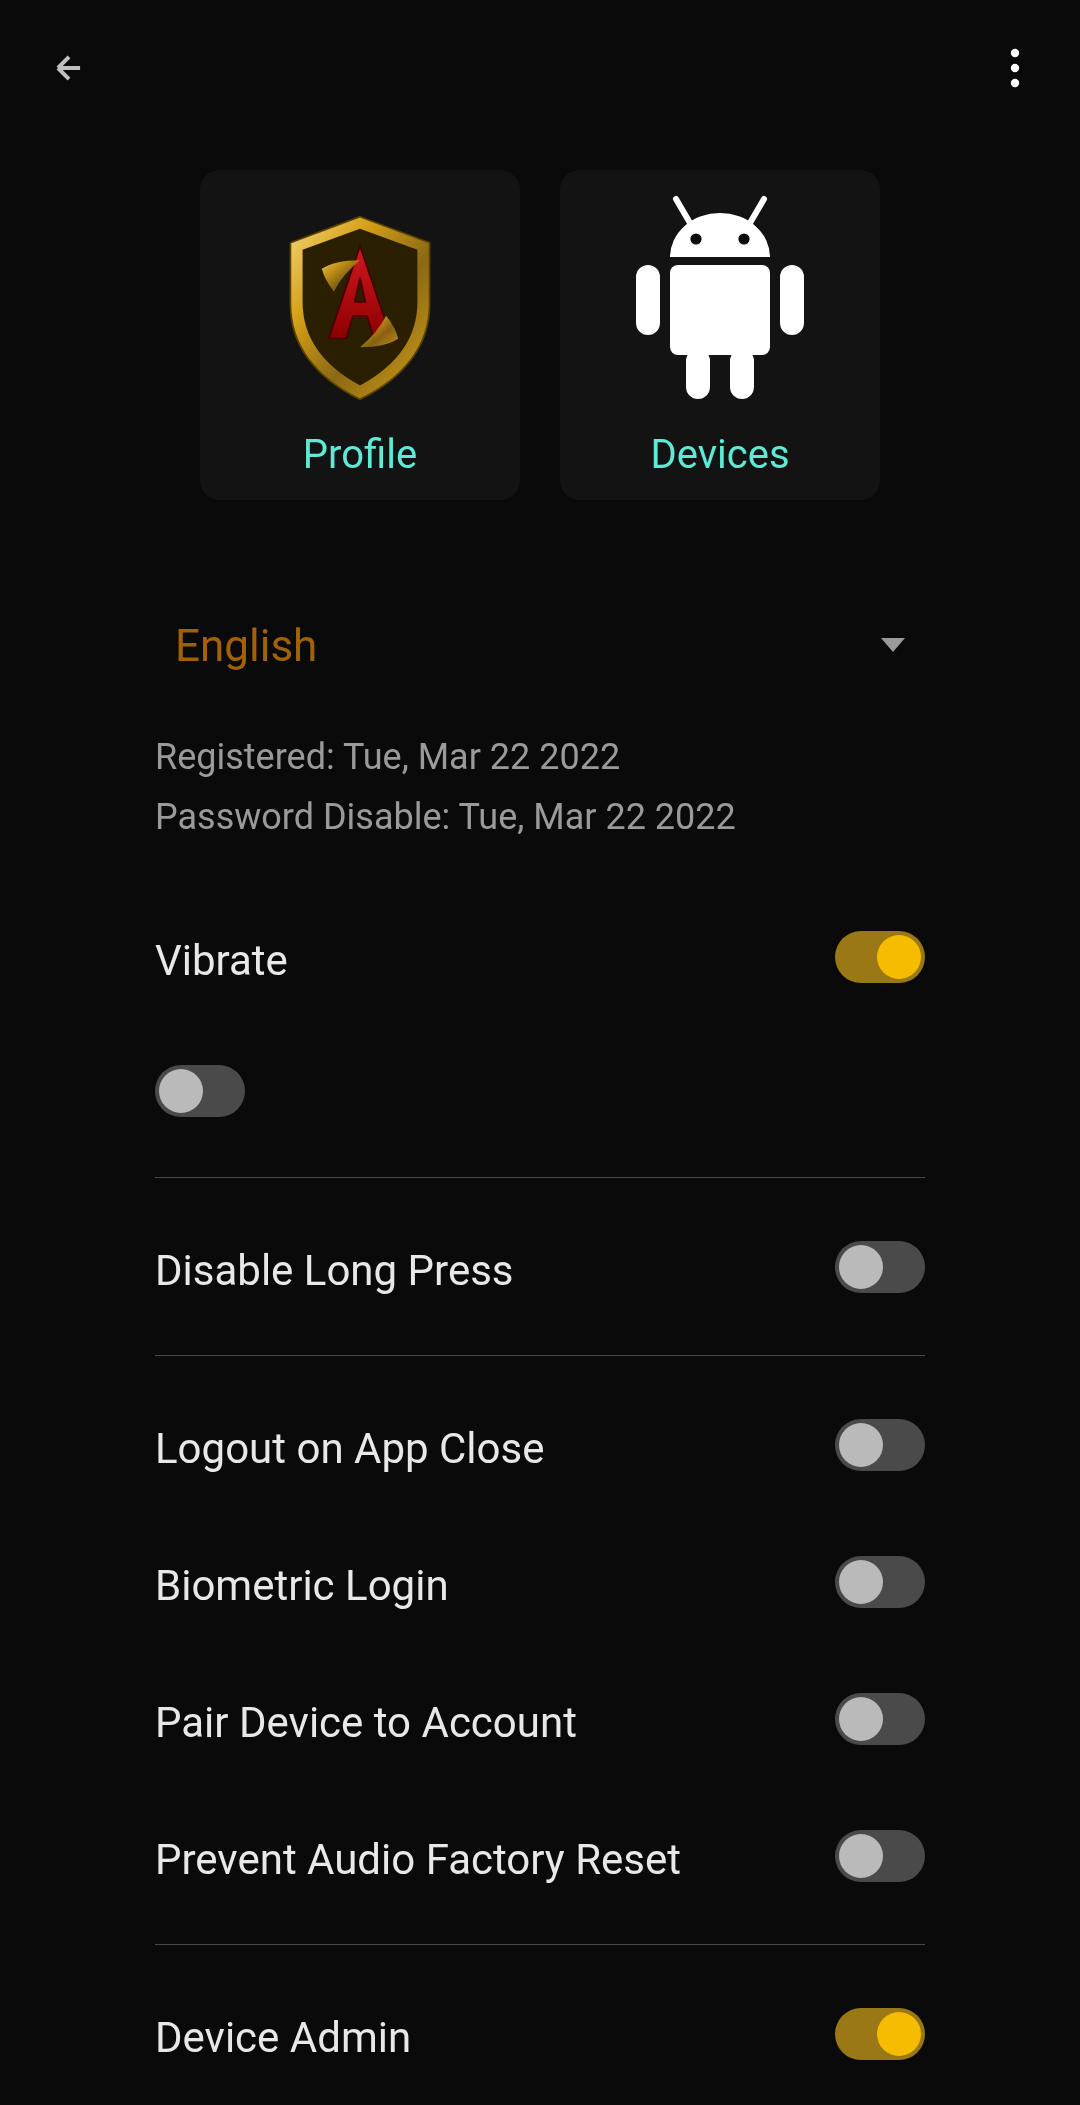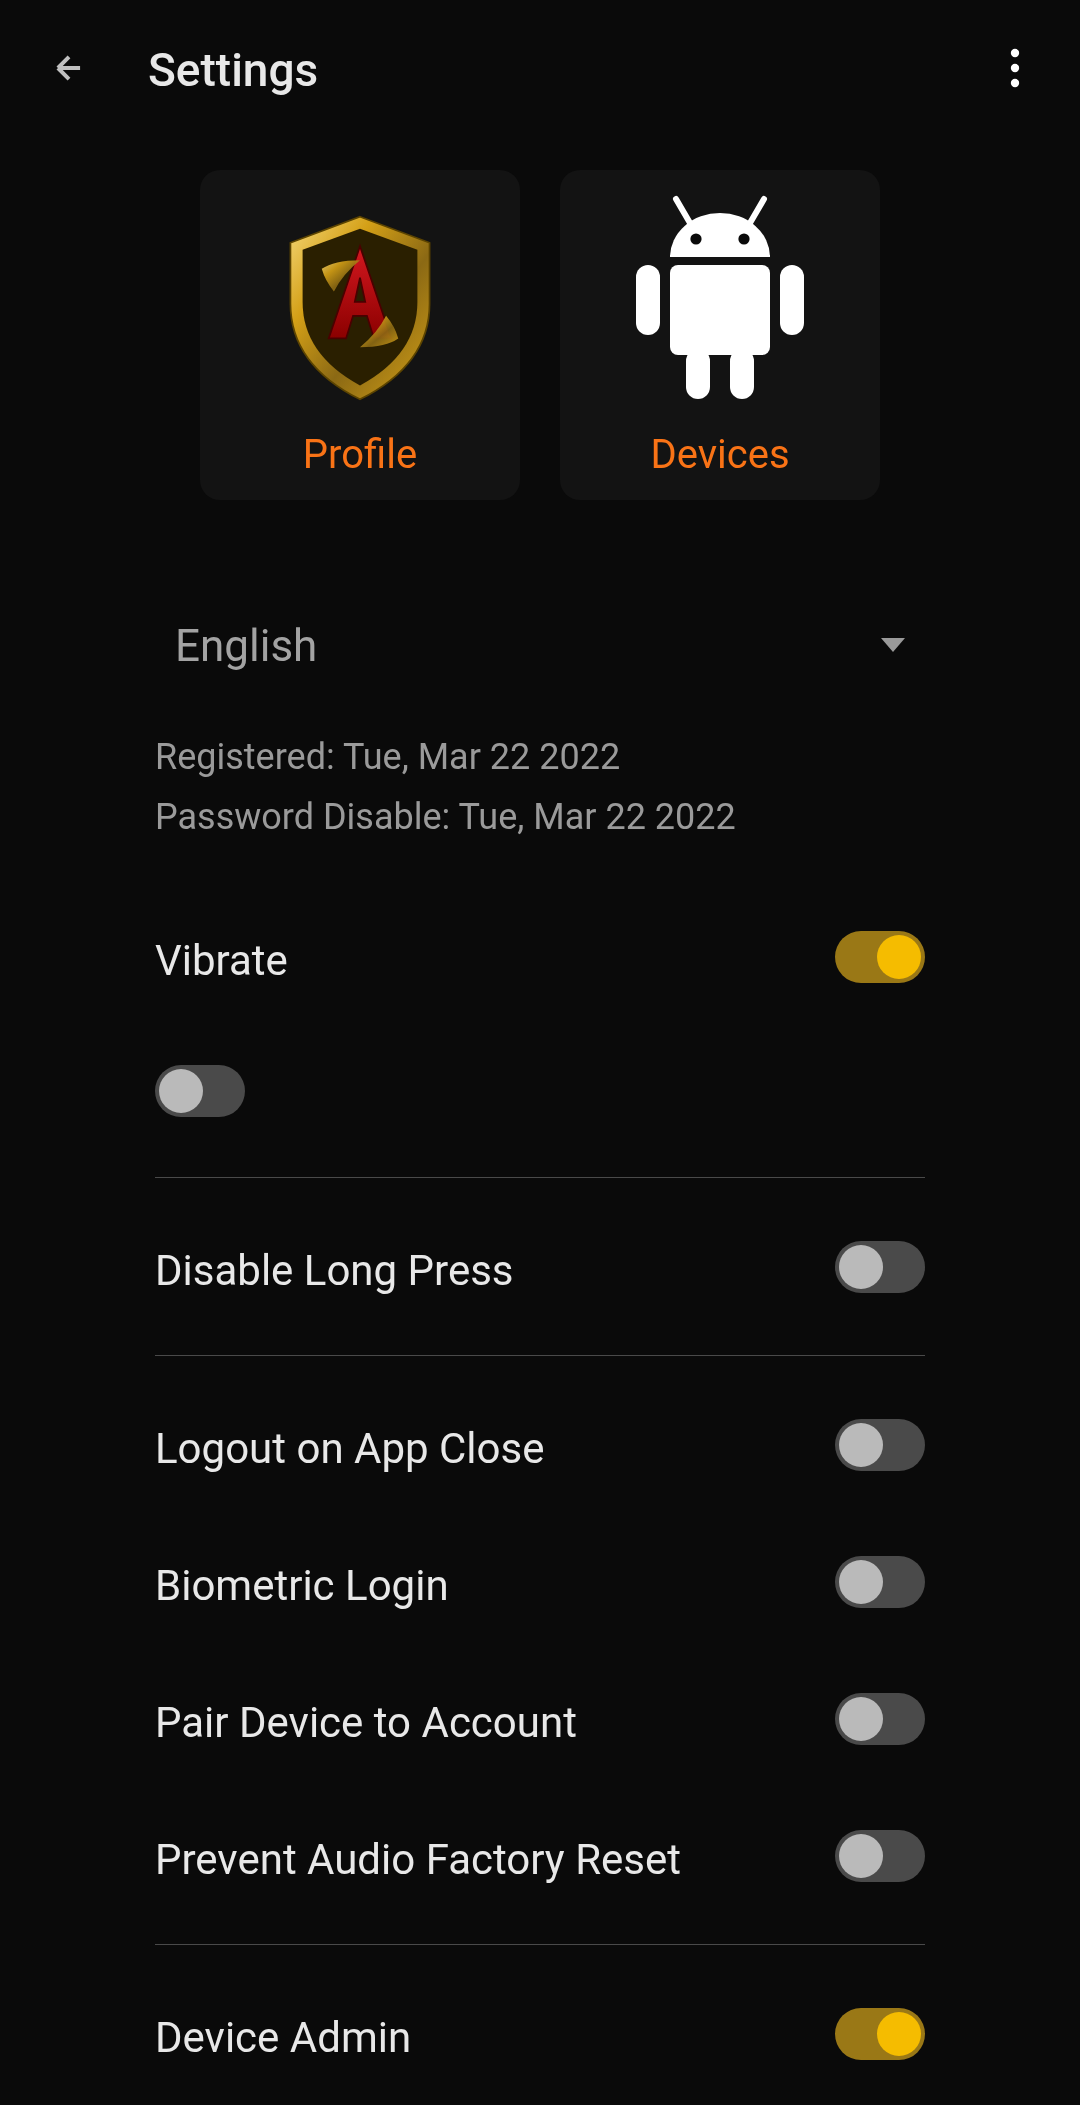--- a/index.html
+++ b/index.html
@@ -77,40 +77,40 @@
     .card-icon {
       width: 230px;
       height: 230px;
       display: flex;
       align-items: center;
       justify-content: center;
     }
     
     .card-label {
       font-size: 40px;
-      color: #f97316;
+      color: #5eead4;
       margin-top: 8px;
     }
     
     .content {
       padding: 0 155px;
       margin-top: 100px;
     }
     
     .language-selector {
       display: flex;
       justify-content: space-between;
       align-items: center;
       padding: 20px 20px;
       cursor: pointer;
     }
     
     .language-text {
       font-size: 44px;
-      color: #a3a3a3;
+      color: #a16207;
     }
     
     .chevron-down {
       margin-right: 0px;
     }
     
     .info-section {
       margin-top: 44px;
       padding: 0 0px;
     }
@@ -191,21 +191,20 @@
   </style>
 </head>
 <body>
 
 <div class="header">
   <div class="back-arrow">
     <svg viewBox="0 0 24 24" fill="none" stroke="#c0c0c0" stroke-width="2.5">
       <path d="M19 12H5M5 12L12 19M5 12L12 5"></path>
     </svg>
   </div>
-  <div class="header-title">Settings</div>
   <div class="more-menu">
     <svg viewBox="0 0 6 24" fill="#ffffff">
       <circle cx="3" cy="3" r="2.5"></circle>
       <circle cx="3" cy="12" r="2.5"></circle>
       <circle cx="3" cy="21" r="2.5"></circle>
     </svg>
   </div>
 </div>
 
 <div class="cards-container">

